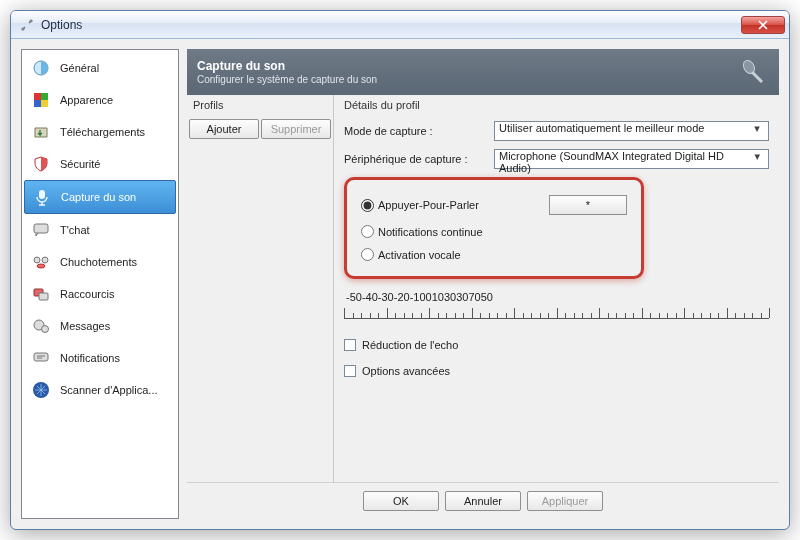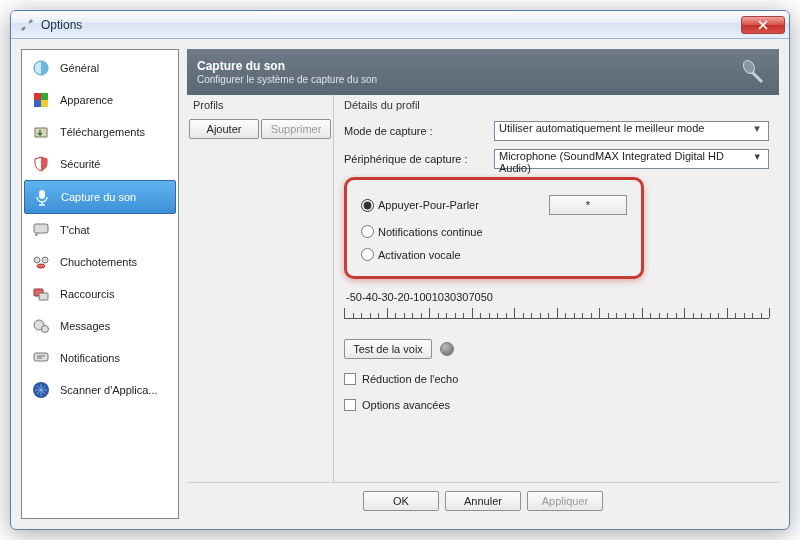--- a/index.html
+++ b/index.html
@@ -299,24 +299,20 @@
                 <div class="tick" style="left: 88%; height: 5px;"></div>
                 <div class="tick" style="left: 90%; height: 10px;"></div>
                 <div class="tick" style="left: 92%; height: 5px;"></div>
                 <div class="tick" style="left: 94%; height: 5px;"></div>
                 <div class="tick" style="left: 96%; height: 5px;"></div>
                 <div class="tick" style="left: 98%; height: 5px;"></div>
                 <div class="tick" style="left: 100%; height: 10px;"></div>
               </div>
           </div>
 
-          <div class="testrow">
-            <div class="btn" style="flex:0 0 88px">Test de la voix</div>
-            <div class="indicator"></div>
-          </div>
 
           <div class="chk">
             <span class="box"></span>
             <span>Réduction de l'echo</span>
           </div>
           <div class="chk">
             <span class="box"></span>
             <span>Options avancées</span>
           </div>
         </div>

